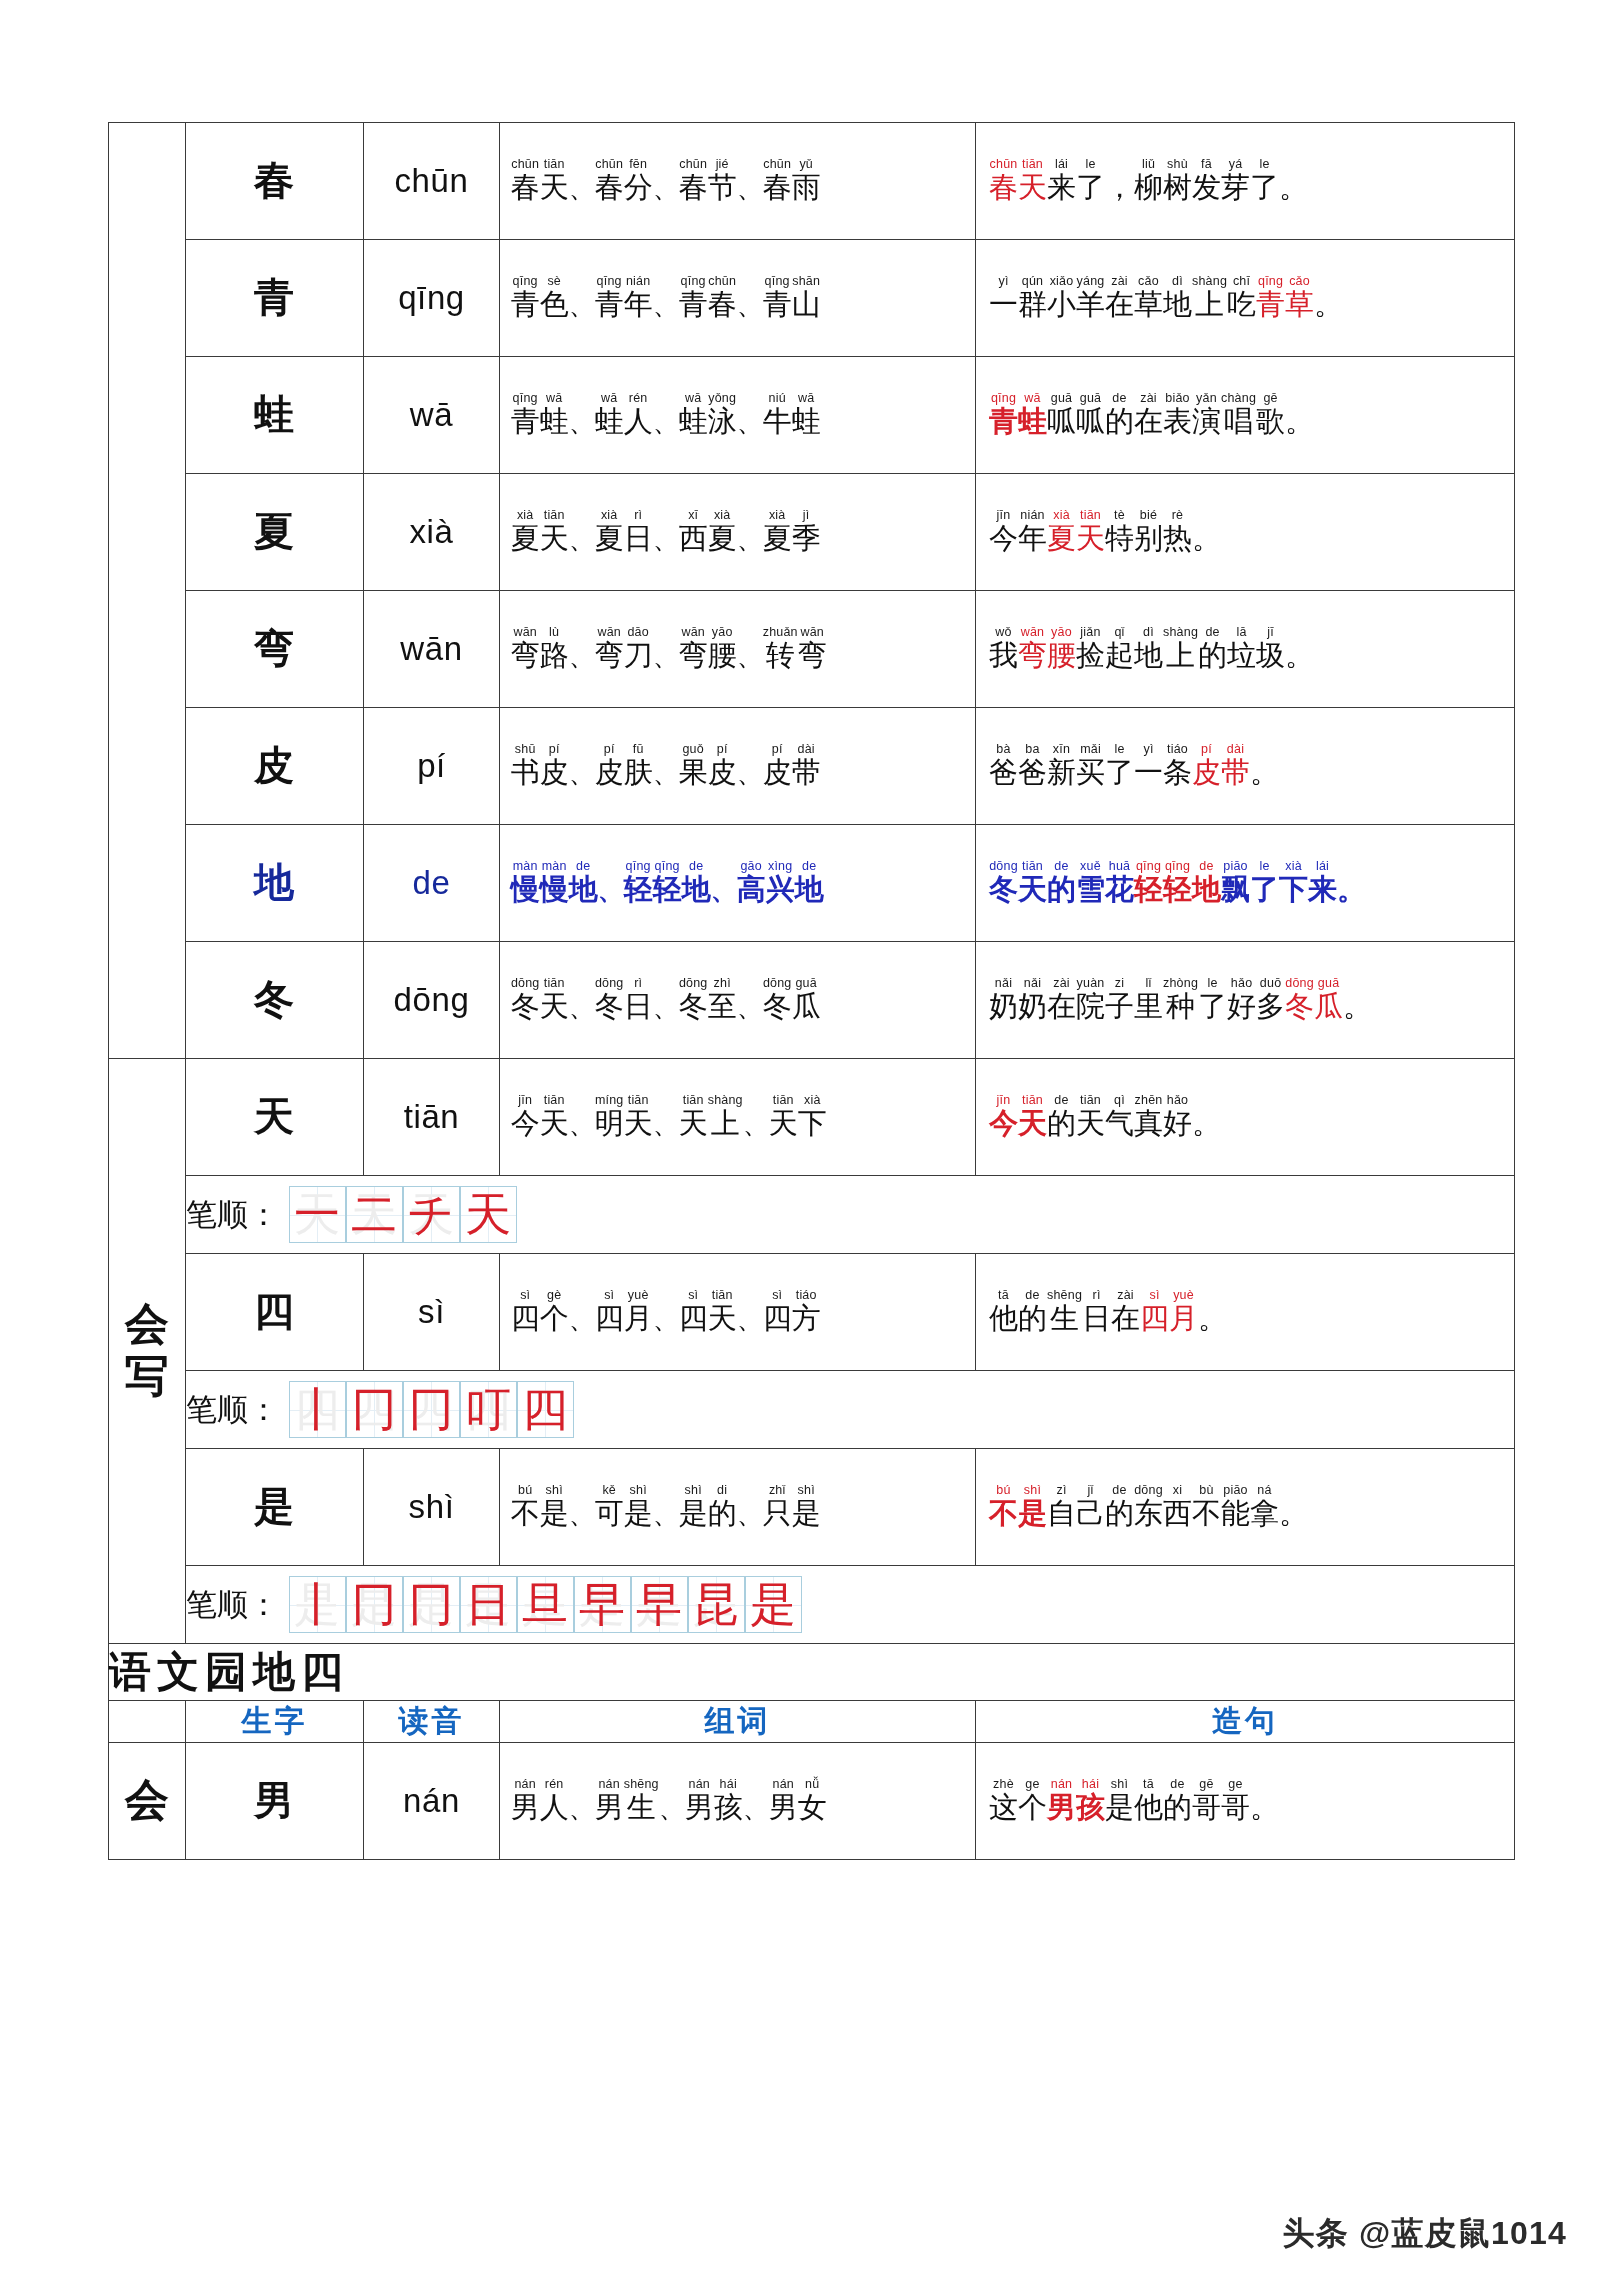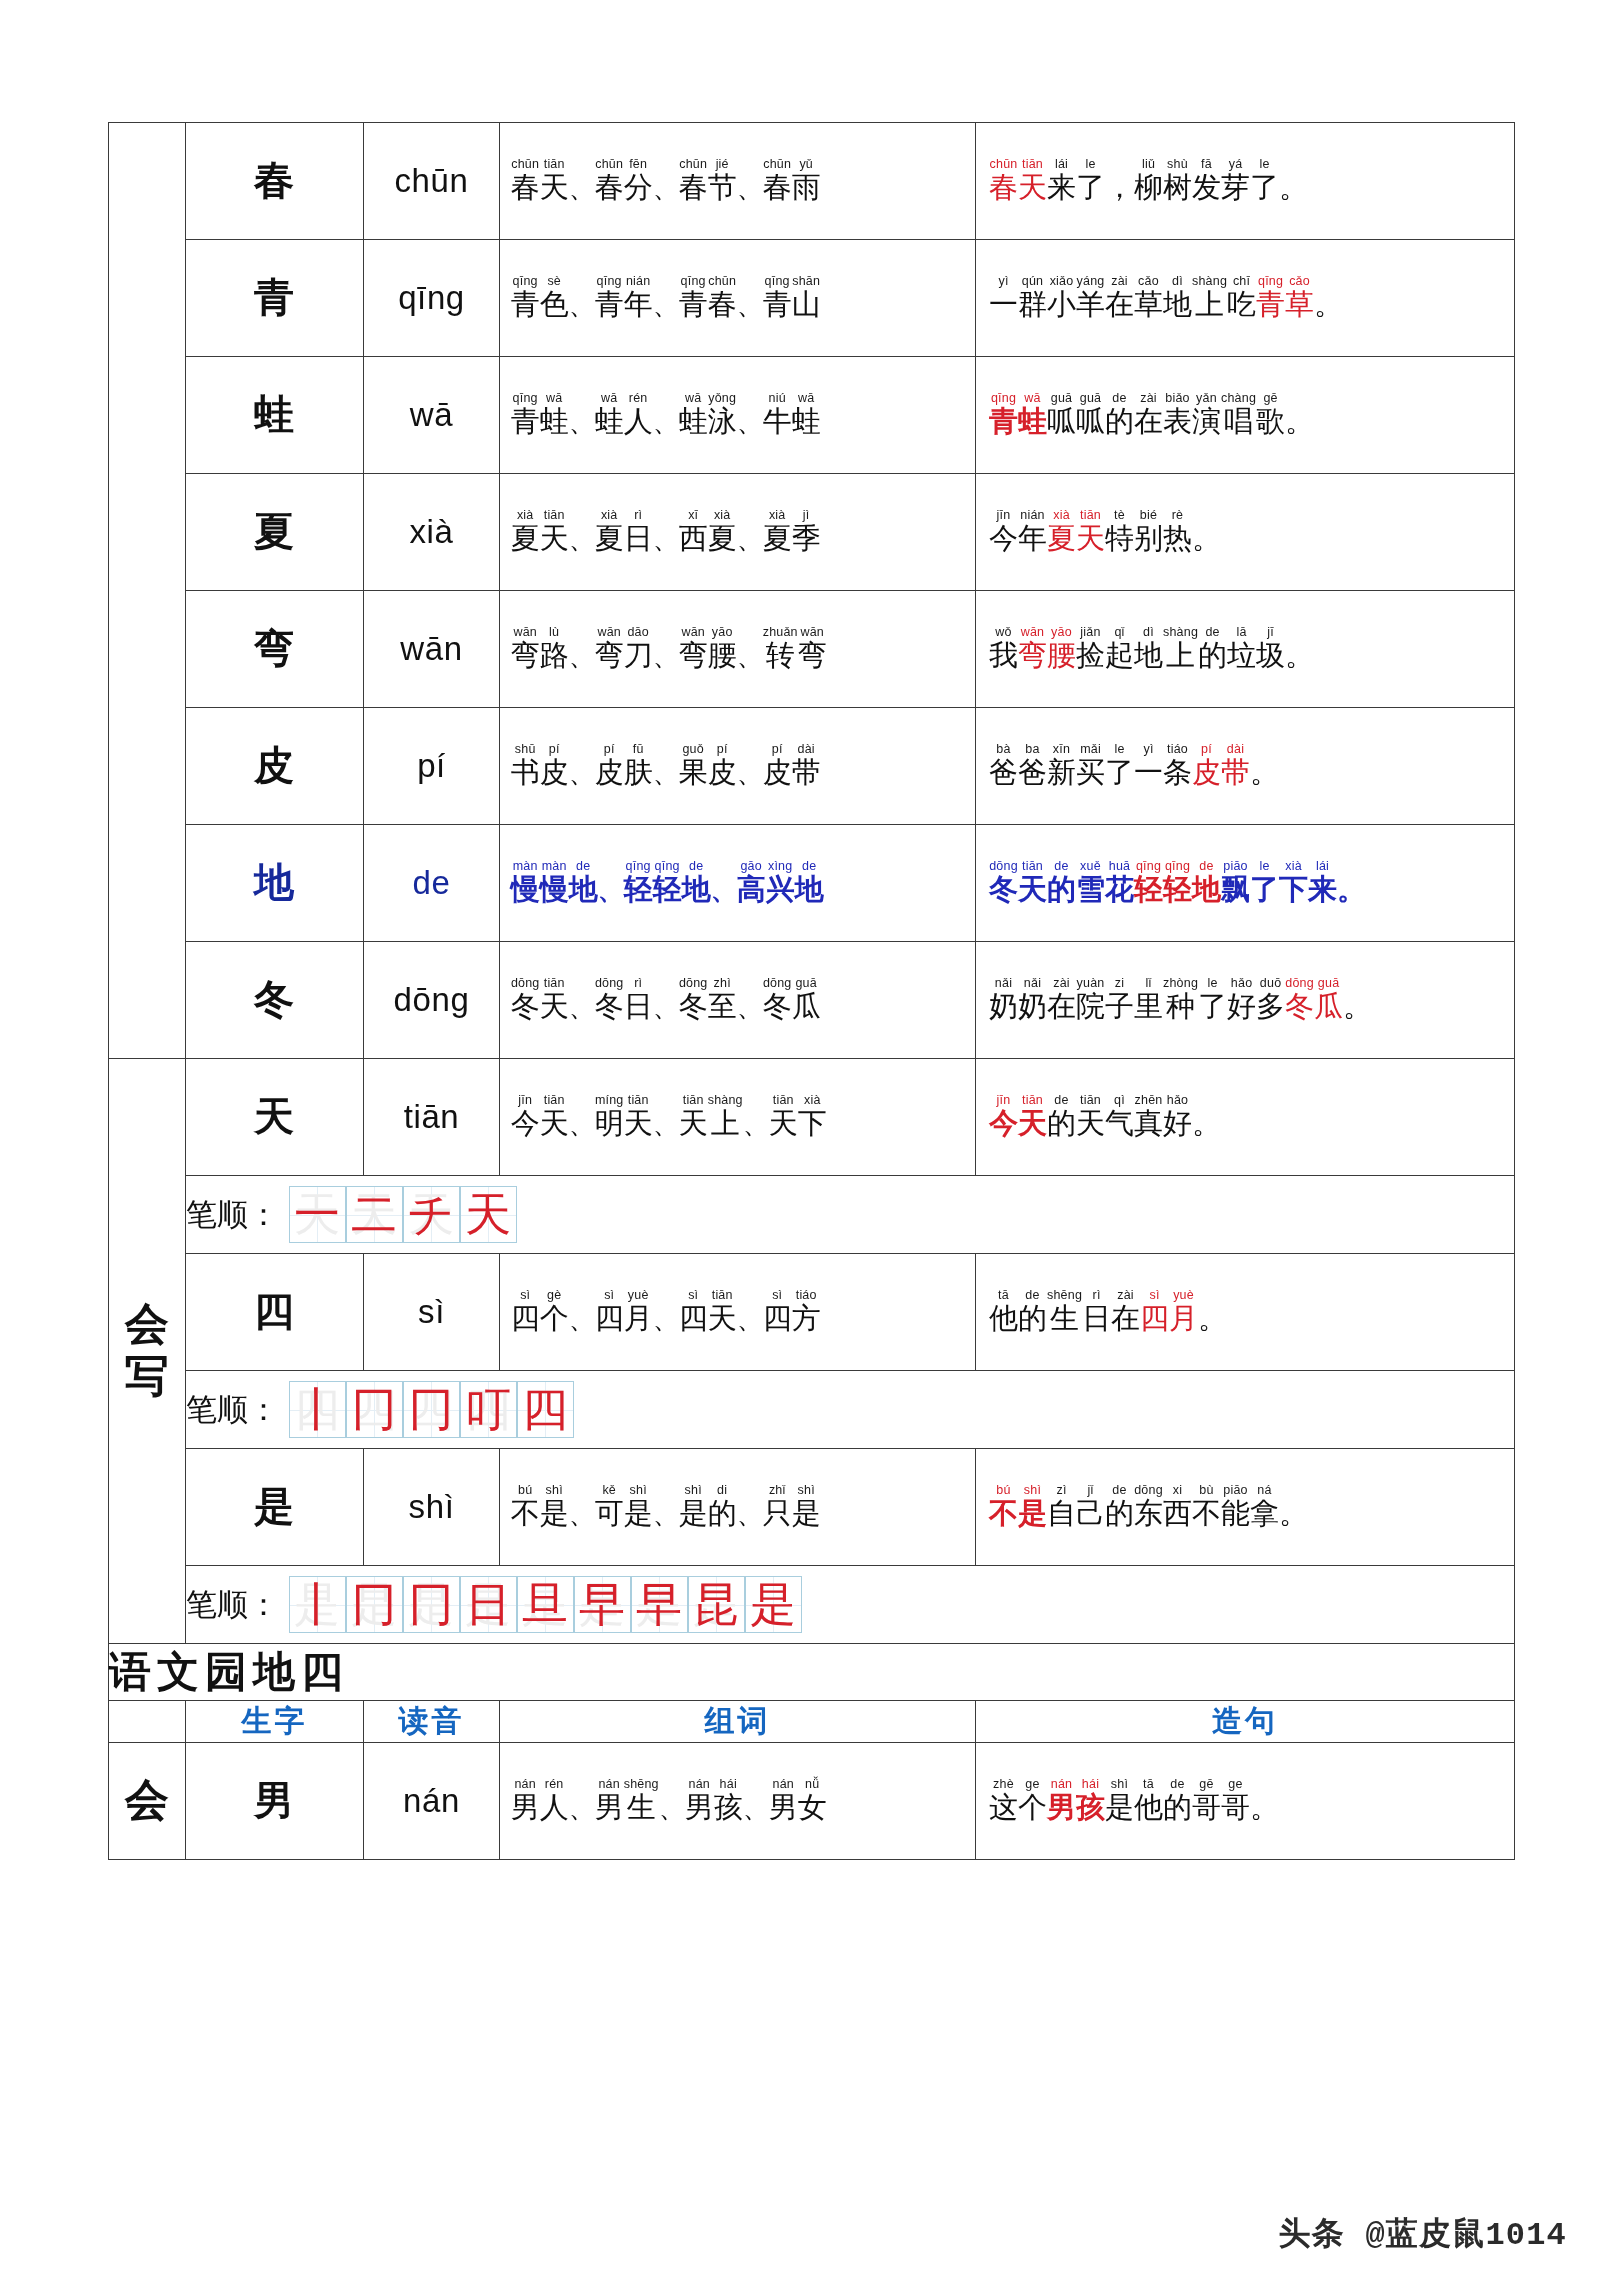--- a/index.html
+++ b/index.html
@@ -204,21 +204,21 @@
   }
 
   .rowtall { height: 117px; }
   .rowstroke { height: 78px; }
 
   
   .watermark {
     position: absolute;
     right: 54px;
     bottom: 28.5px;
-    font-family: Liberation Mono, monospace;
+    font-family: Liberation Sans, sans-serif;
     font-size: 32px;
     color: #2b2b2b;
     letter-spacing: 1.2px;
     white-space: nowrap;
     font-weight: 600;
   }
 </style>
 </head>
 <body>
 

